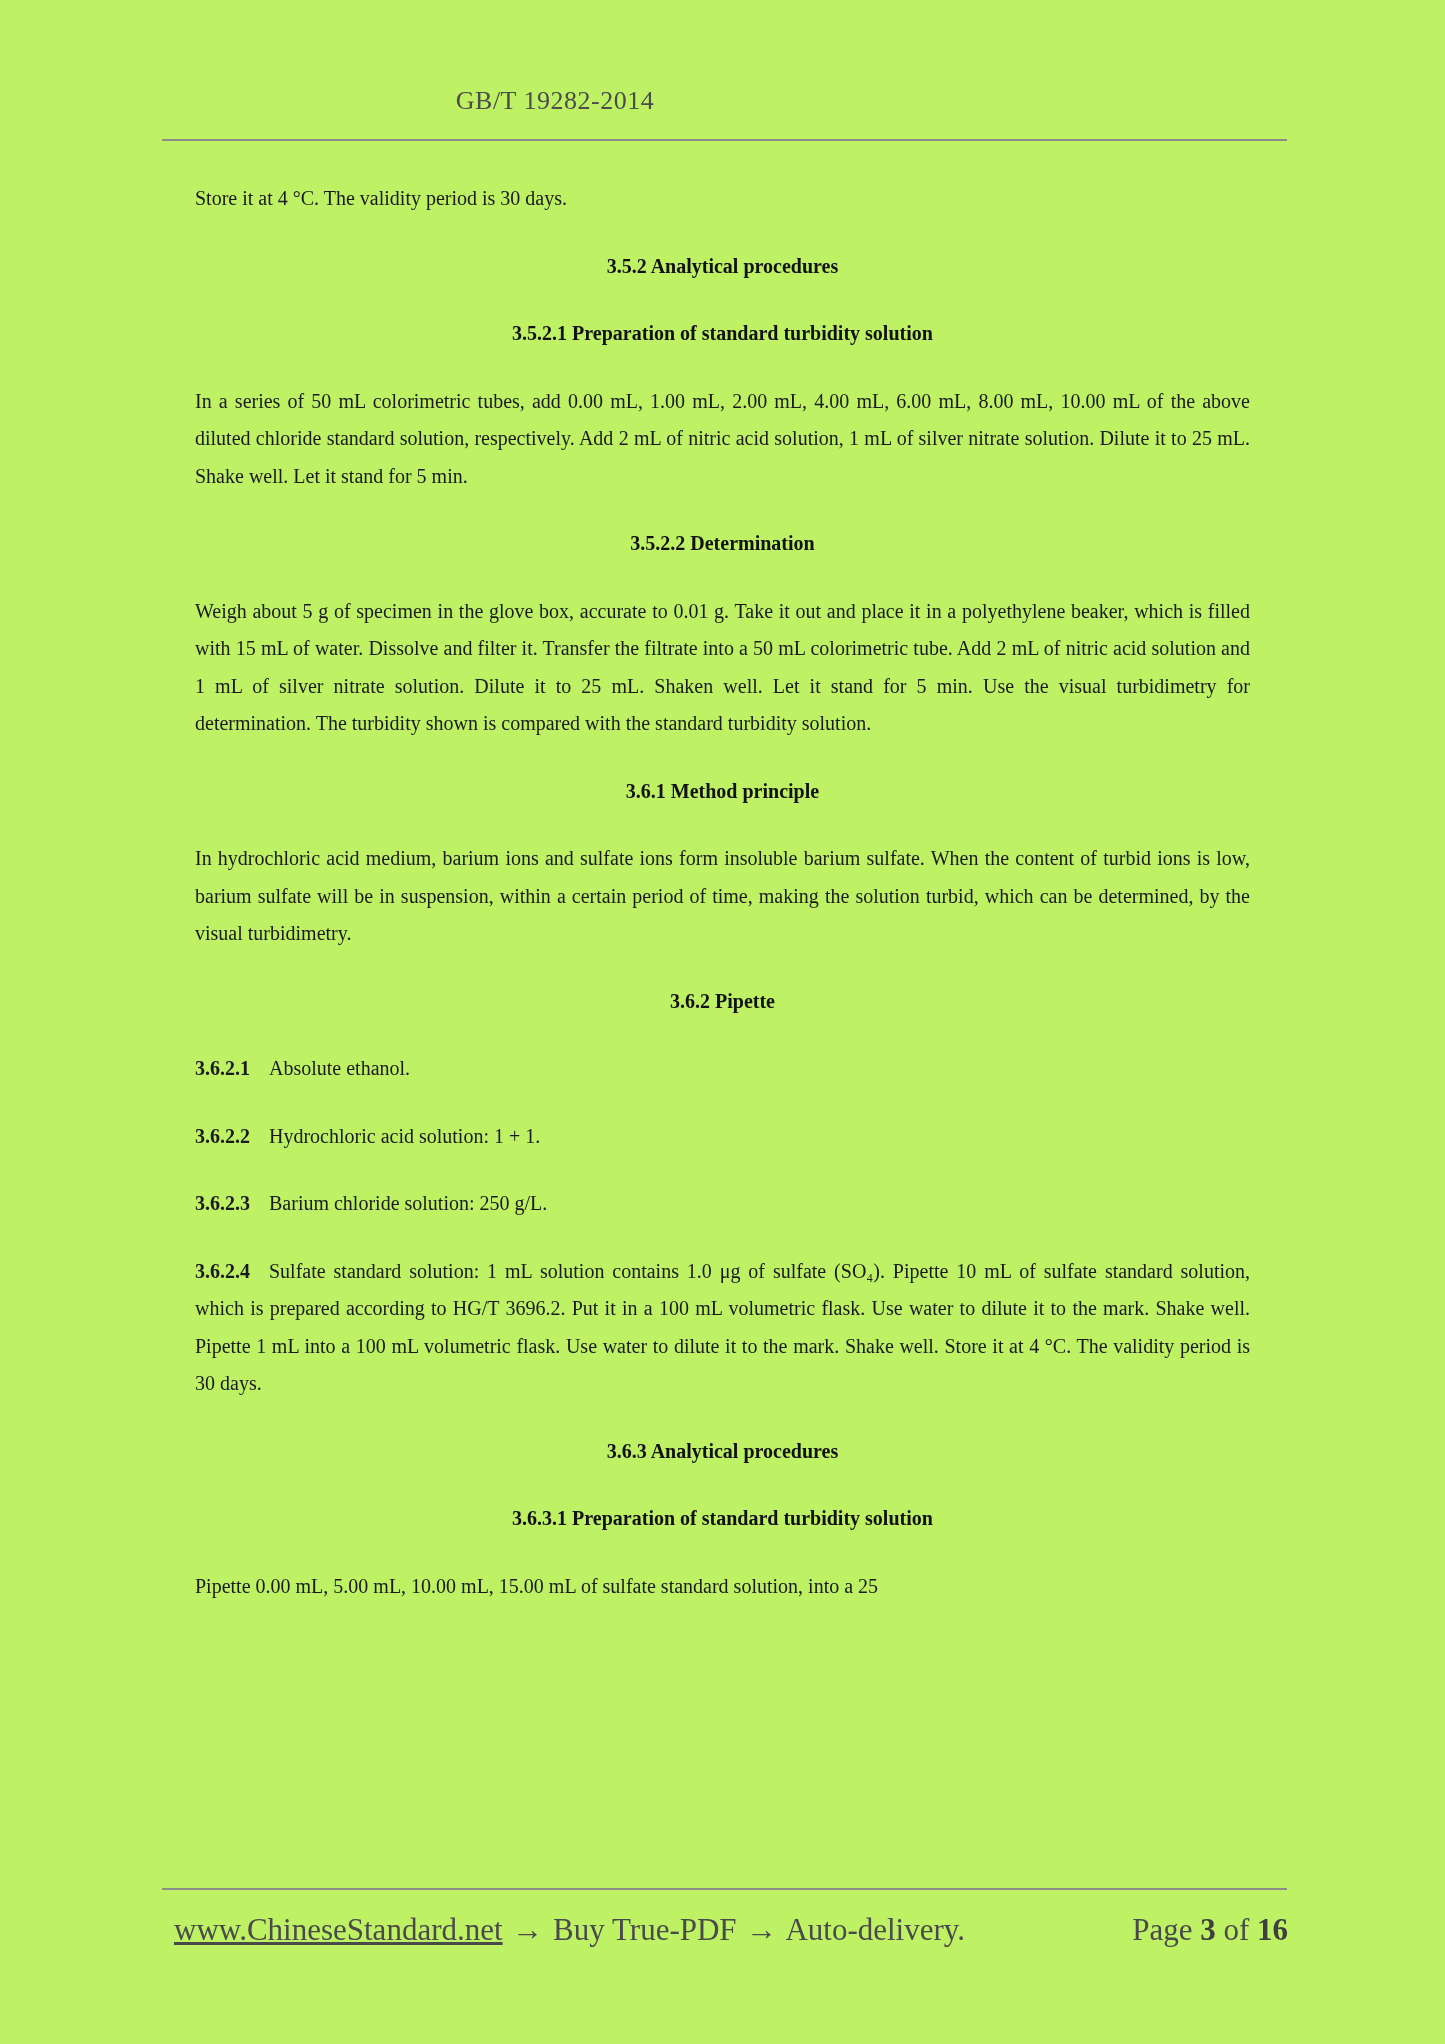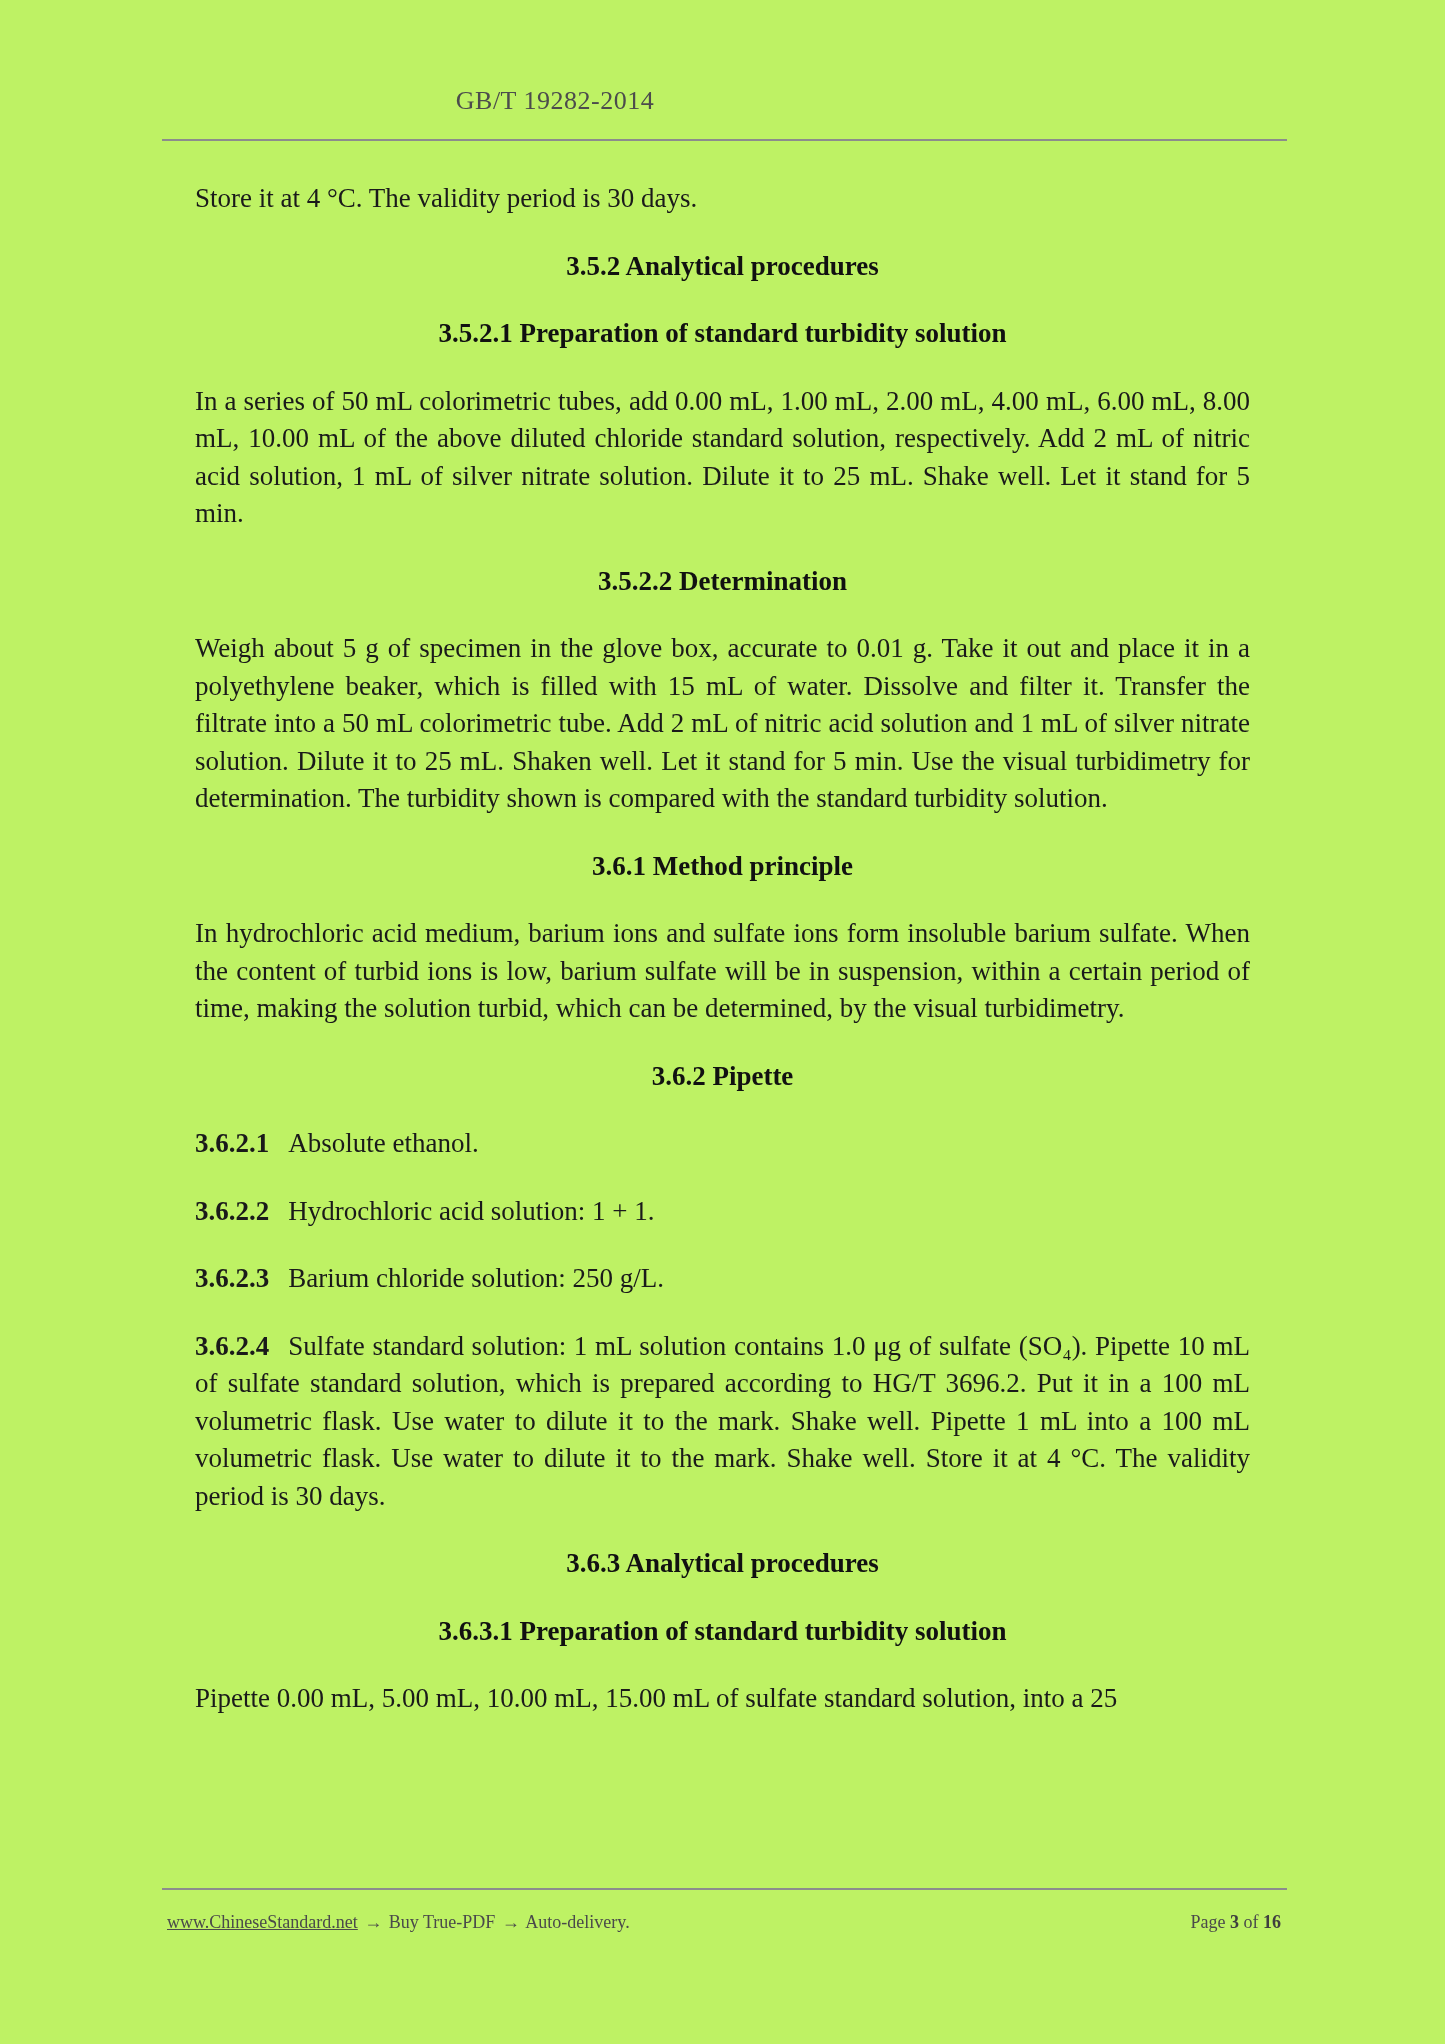--- a/index.html
+++ b/index.html
@@ -34,36 +34,36 @@
   .content {
     position: absolute;
     top: 180px;
     left: 195px;
     width: 1055px;
     font-size: 27px;
     line-height: 37.5px;
   }
   .content p, .content h3 {
     margin: 0 0 30px 0;
-    font-size: 27px;
+    font-size: 20px;
     line-height: 37.5px;
     font-weight: normal;
   }
   .content h3 { font-weight: bold; color: #111111; text-align: center; }
   .just { text-align: justify; }
   .b { font-weight: bold; margin-right: 19px; }
   .footer {
     position: absolute;
     top: 1912px;
-    left: 167px;
+    left: 174px;
     width: 1114px;
     display: flex;
     justify-content: space-between;
     align-items: flex-end;
-    font-size: 18px;
+    font-size: 31px;
     color: #4a4a4a;
   }
   .footer a.site {
     color: #4a4a4a;
     text-decoration: underline;
     cursor: pointer;
   }
   .footer .arrow { font-weight: bold; padding: 0 2px; }
   .footer-right b { font-weight: bold; color: #3f3f3f; }
 </style>

